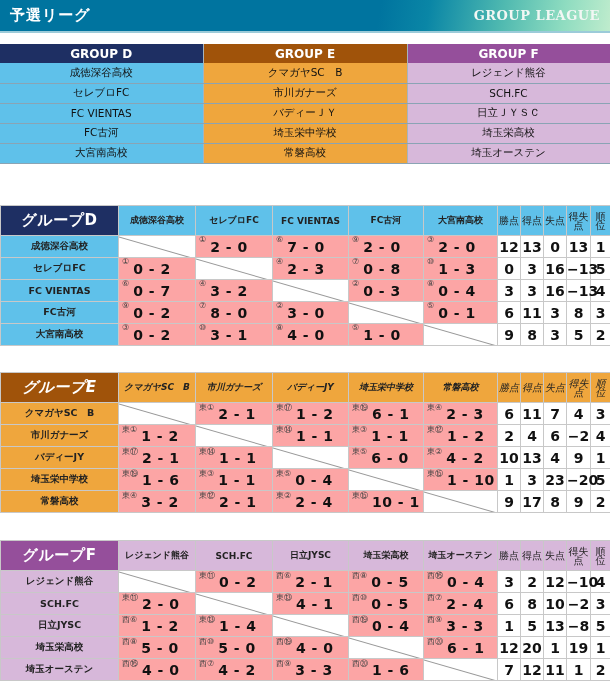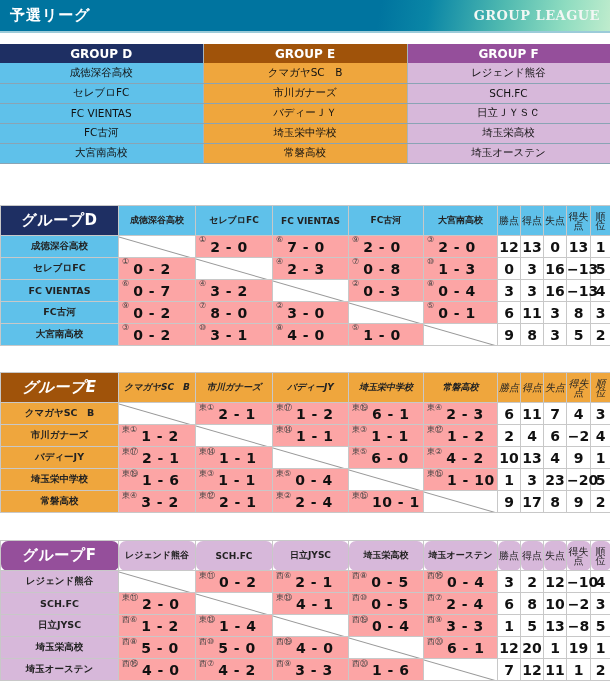--- a/index.html
+++ b/index.html
@@ -63,21 +63,21 @@
 
   .grp-d .title { background: #1e2f63; }
   .grp-d thead th { background: #5fc1ea; margin-top: 48px; }
   .grp-d thead th.title { background: #1e2f63; }
   .grp-d td.rowlabel { background: #5fc1ea; }
 
   .grp-e thead th { background: #efa63d; font-style: italic; }
   .grp-e thead th.title { background: #a0530a; }
   .grp-e td.rowlabel { background: #efa63d; }
 
-  .grp-f thead th { background: #d7b8da; border-radius: 7px; }
+  .grp-f thead th { background: #d7b8da; }
   .grp-f thead th.title { background: #954f9b; }
   .grp-f td.rowlabel { background: #d7b8da; }
 </style>
 </head>
 <body>
 
 <div class="banner">
   <span class="jp">予選リーグ</span>
   <span class="en">GROUP LEAGUE</span>
 </div>

